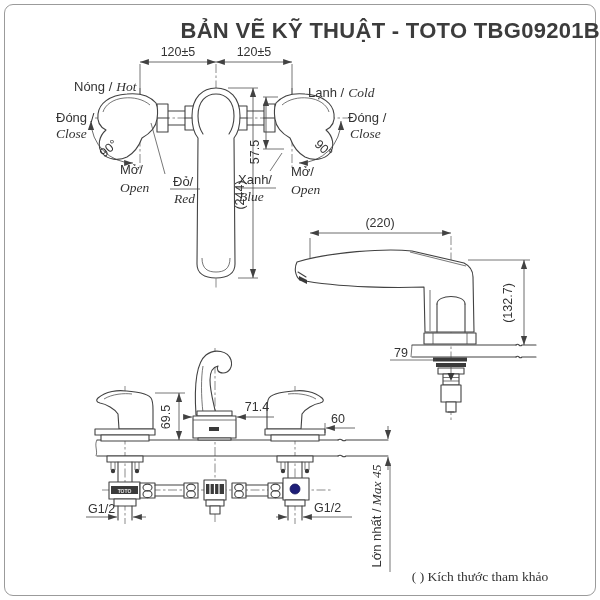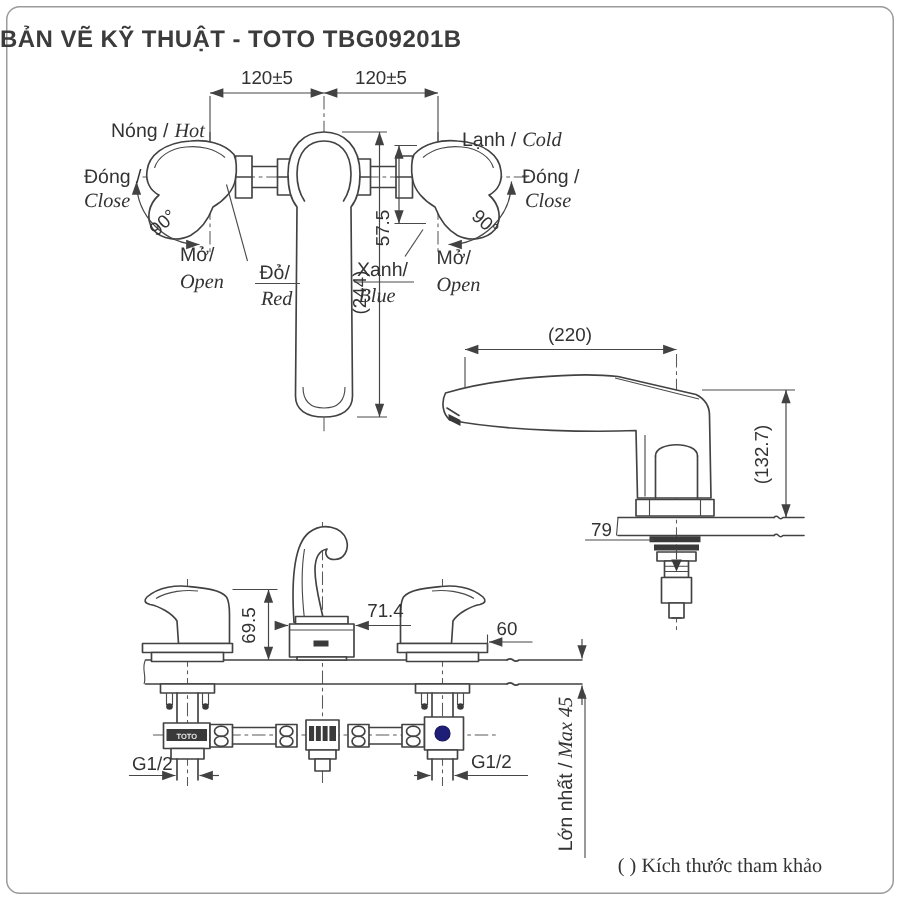--- a/index.html
+++ b/index.html
@@ -1,21 +1,21 @@
 <!DOCTYPE html>
 <html><head>
 <meta charset="utf-8">
 <style>
   html,body{margin:0;padding:0;background:#fff;}
   #stage{position:relative;width:600px;height:600px;background:#fff;overflow:hidden;
          font-family:"Liberation Sans",sans-serif;}
   #frame{position:absolute;left:4px;top:4px;right:4px;bottom:4px;
          border:1.5px solid #9b9b9b;border-radius:9px;}
-  #title{position:absolute;left:0;top:18px;width:100%;text-align:left;
-         font-family:"Liberation Sans",sans-serif;font-weight:bold;font-size:16px;
+  #title{position:absolute;left:0;top:18px;width:100%;text-align:right;
+         font-family:"Liberation Sans",sans-serif;font-weight:bold;font-size:22px;
          letter-spacing:.3px;color:#3c3c3c;}
   #draw{position:absolute;left:0;top:0;}
   
   .ln  {fill:none;stroke:#424242;stroke-width:1.1;stroke-linecap:round;stroke-linejoin:round;}
   .lnf {fill:#ffffff;stroke:#424242;stroke-width:1.1;stroke-linejoin:round;}
   .thn {fill:none;stroke:#4a4a4a;stroke-width:.75;}
   .cl  {fill:none;stroke:#5a5a5a;stroke-width:.7;stroke-dasharray:9 2.5 2.5 2.5;}
   .dk  {fill:#3a3a3a;stroke:none;}
   .d2  {fill:none;stroke:#474747;stroke-width:.8;marker-start:url(#aS);marker-end:url(#aE);}
   .d1  {fill:none;stroke:#474747;stroke-width:.8;marker-end:url(#aE);}

